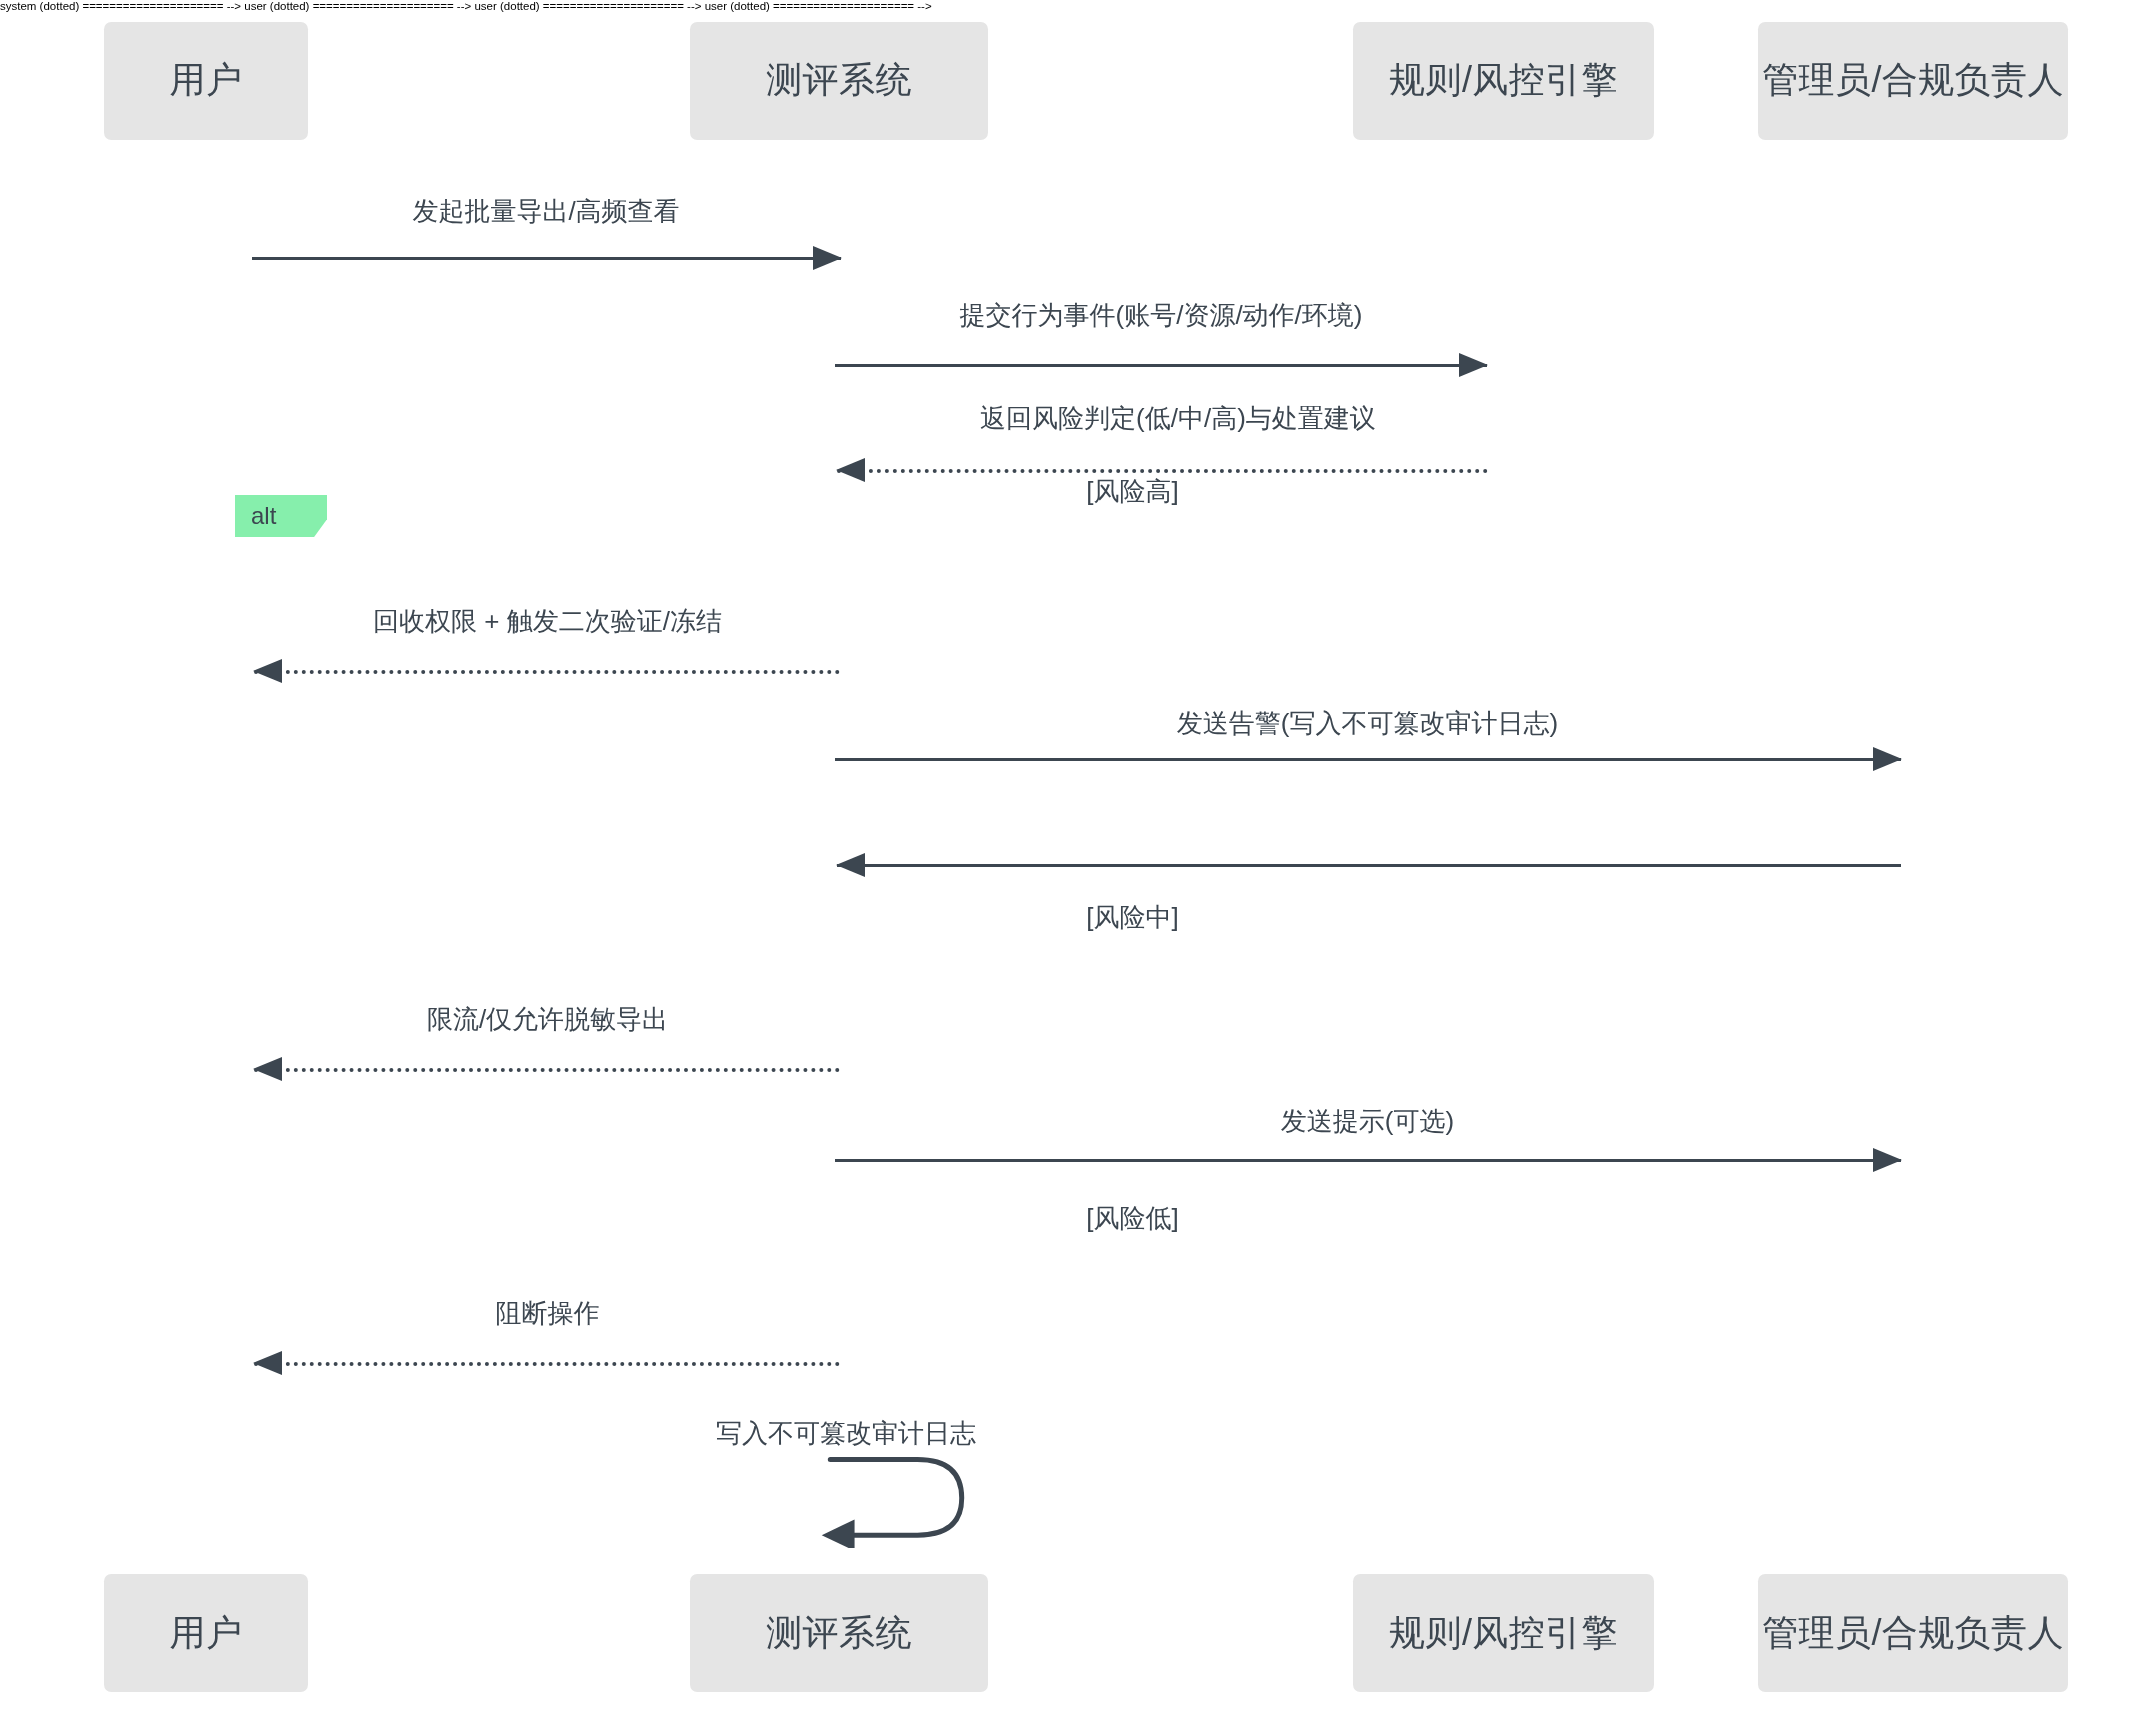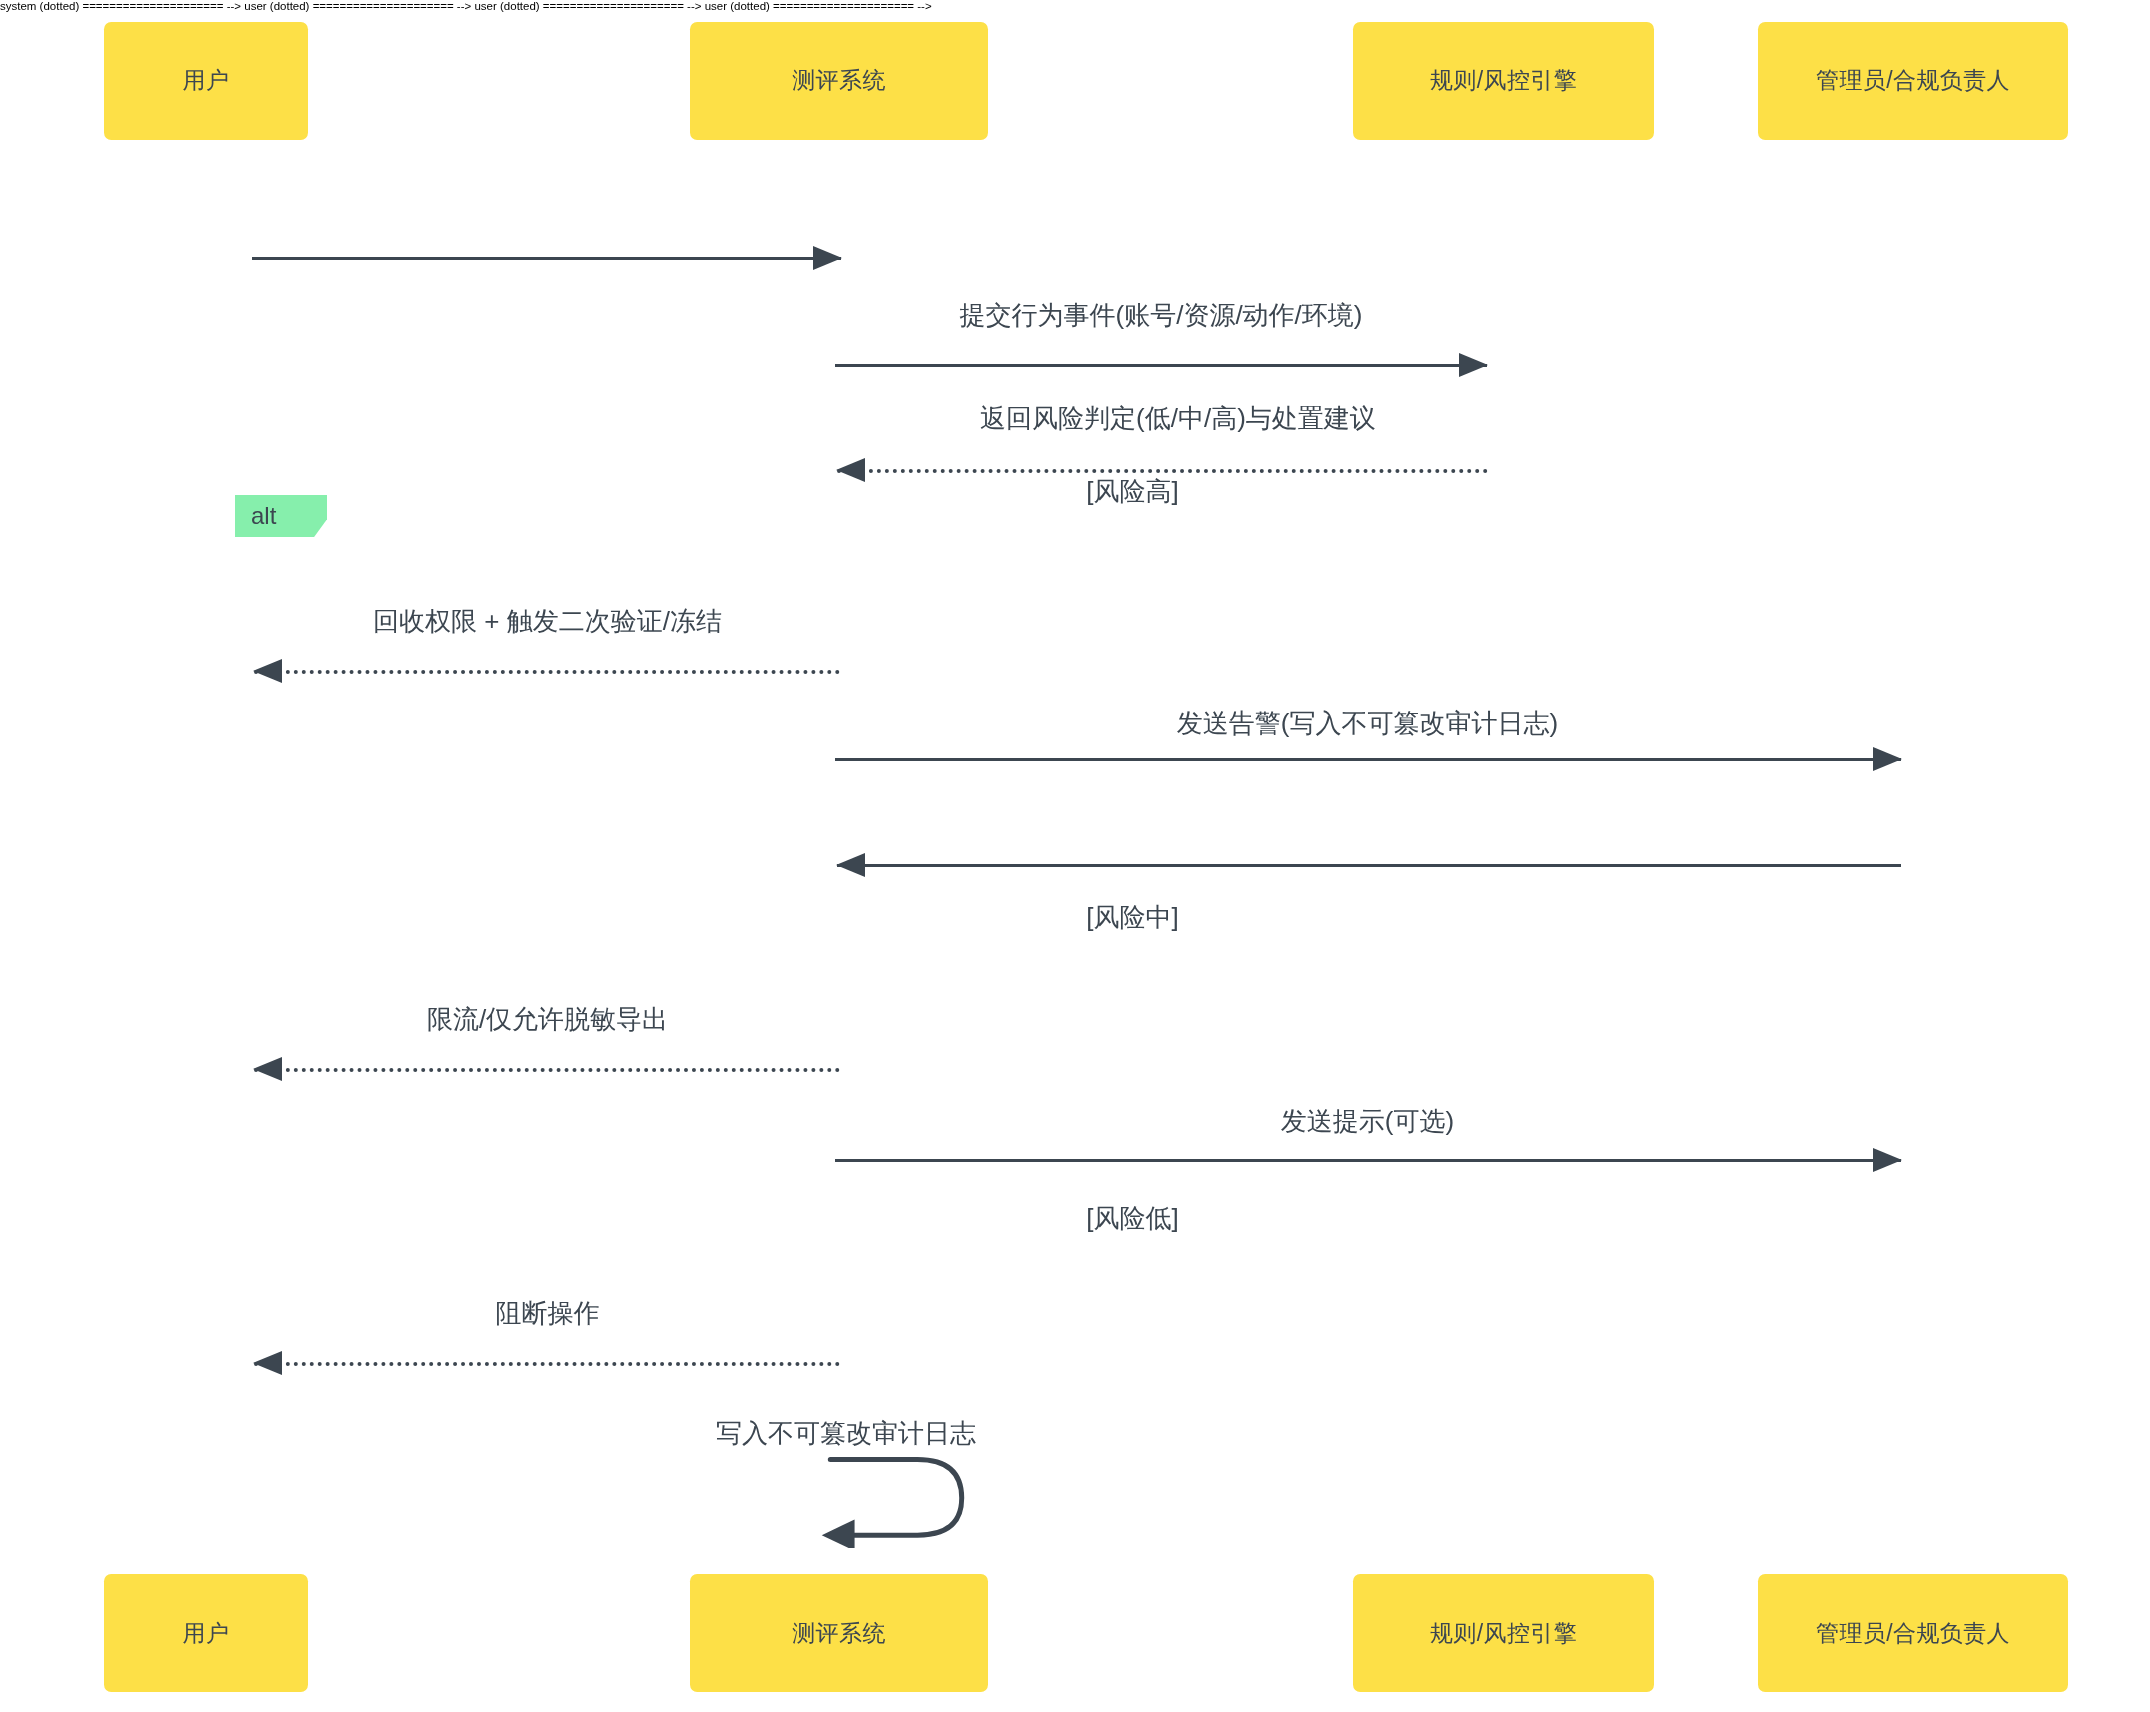--- a/index.html
+++ b/index.html
@@ -11,27 +11,27 @@
     position:relative;
     width:2151px;
     height:1713px;
     background:#ffffff;
     overflow:hidden;
   }
   
   .actor-box{
     position:absolute;
     box-sizing:border-box;
-    background:#fde047;
+    background:#e5e5e5;
     border-radius:7.2px;
     display:flex;
     align-items:center;
     justify-content:center;
     color:#3c4650;
-    font-size:23px;
+    font-size:36px;
     letter-spacing:0.4px;
     white-space:nowrap;
   }
   
   .msg{position:absolute;height:0;}
   .msg .line{
     position:absolute;
     left:0; right:0; top:0;
     height:0;
     border-top:3.6px solid #3c4650;
@@ -99,20 +99,21 @@
 
   <div class="actor-box" style="left:1353px;top:21.5px;width:301px;height:118px;">
     <span>规则/风控引擎</span>
   </div>
 
   <div class="actor-box" style="left:1758px;top:21.5px;width:310px;height:118px;">
     <span>管理员/合规负责人</span>
   </div>
 
   
+  <div class="msg-label" style="left:252px;top:194px;width:588px;">发起批量导出/高频查看</div>
   <div class="msg" style="left:252px;top:257px;width:589px;">
     <div class="line"></div>
     <div class="head right"></div>
   </div>
 
   
   <div class="msg-label" style="left:835px;top:298px;width:652px;">提交行为事件(账号/资源/动作/环境)</div>
   <div class="msg" style="left:835px;top:364px;width:652px;">
     <div class="line"></div>
     <div class="head right"></div>

